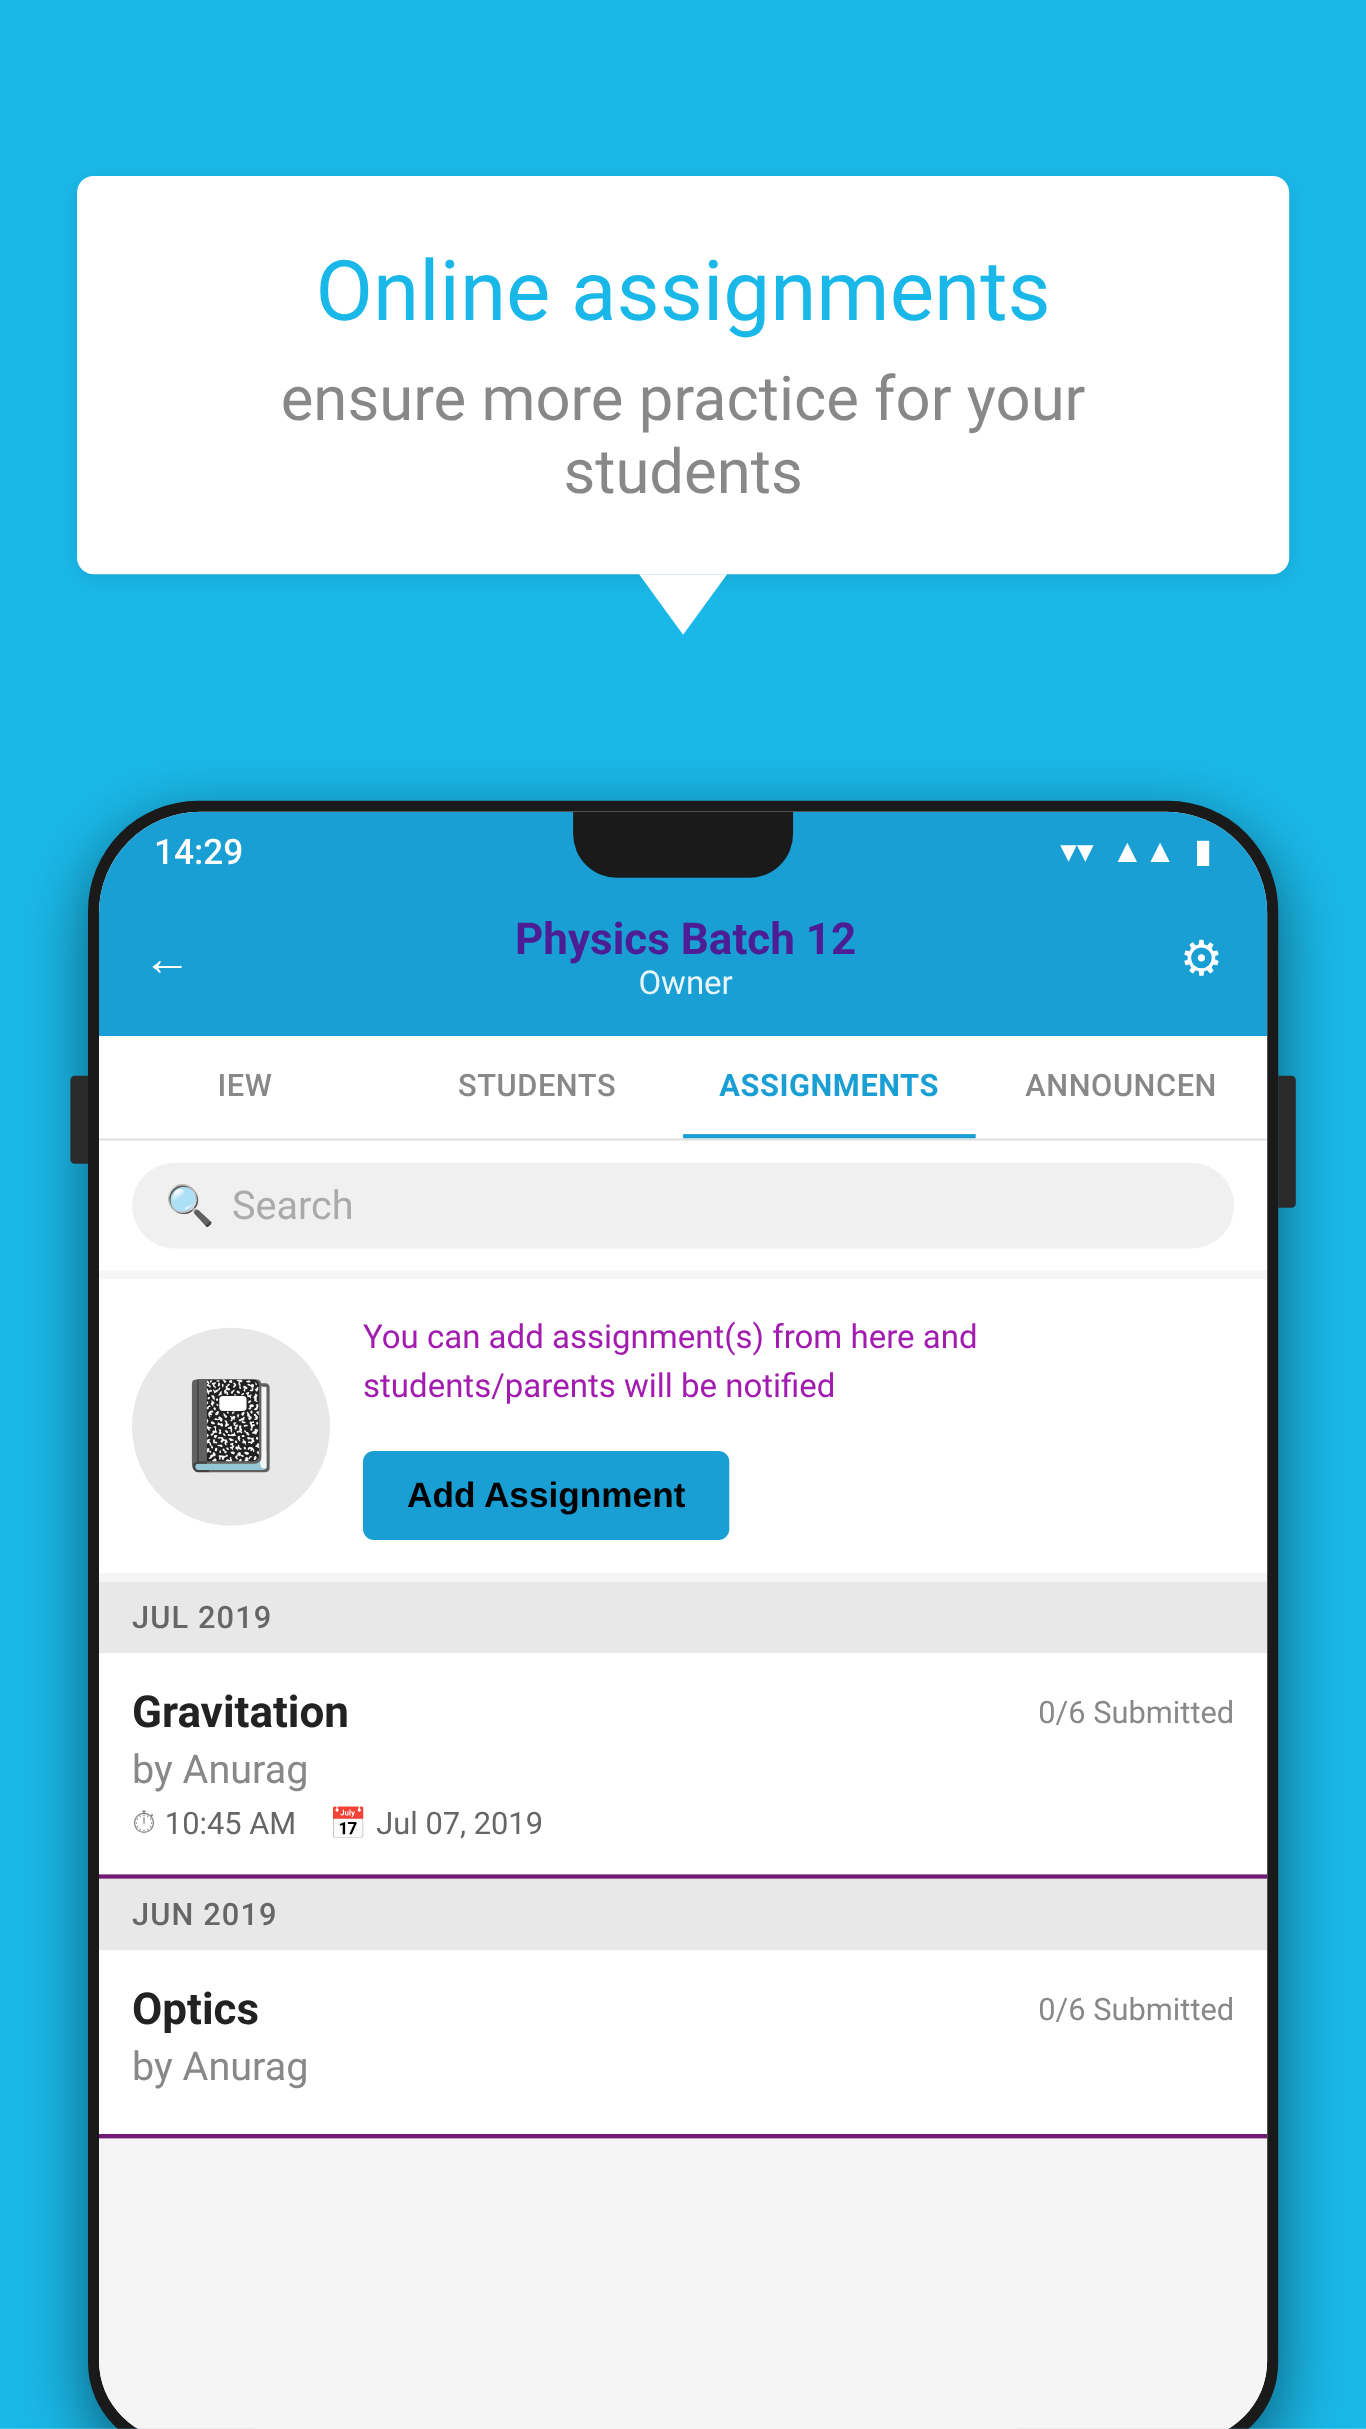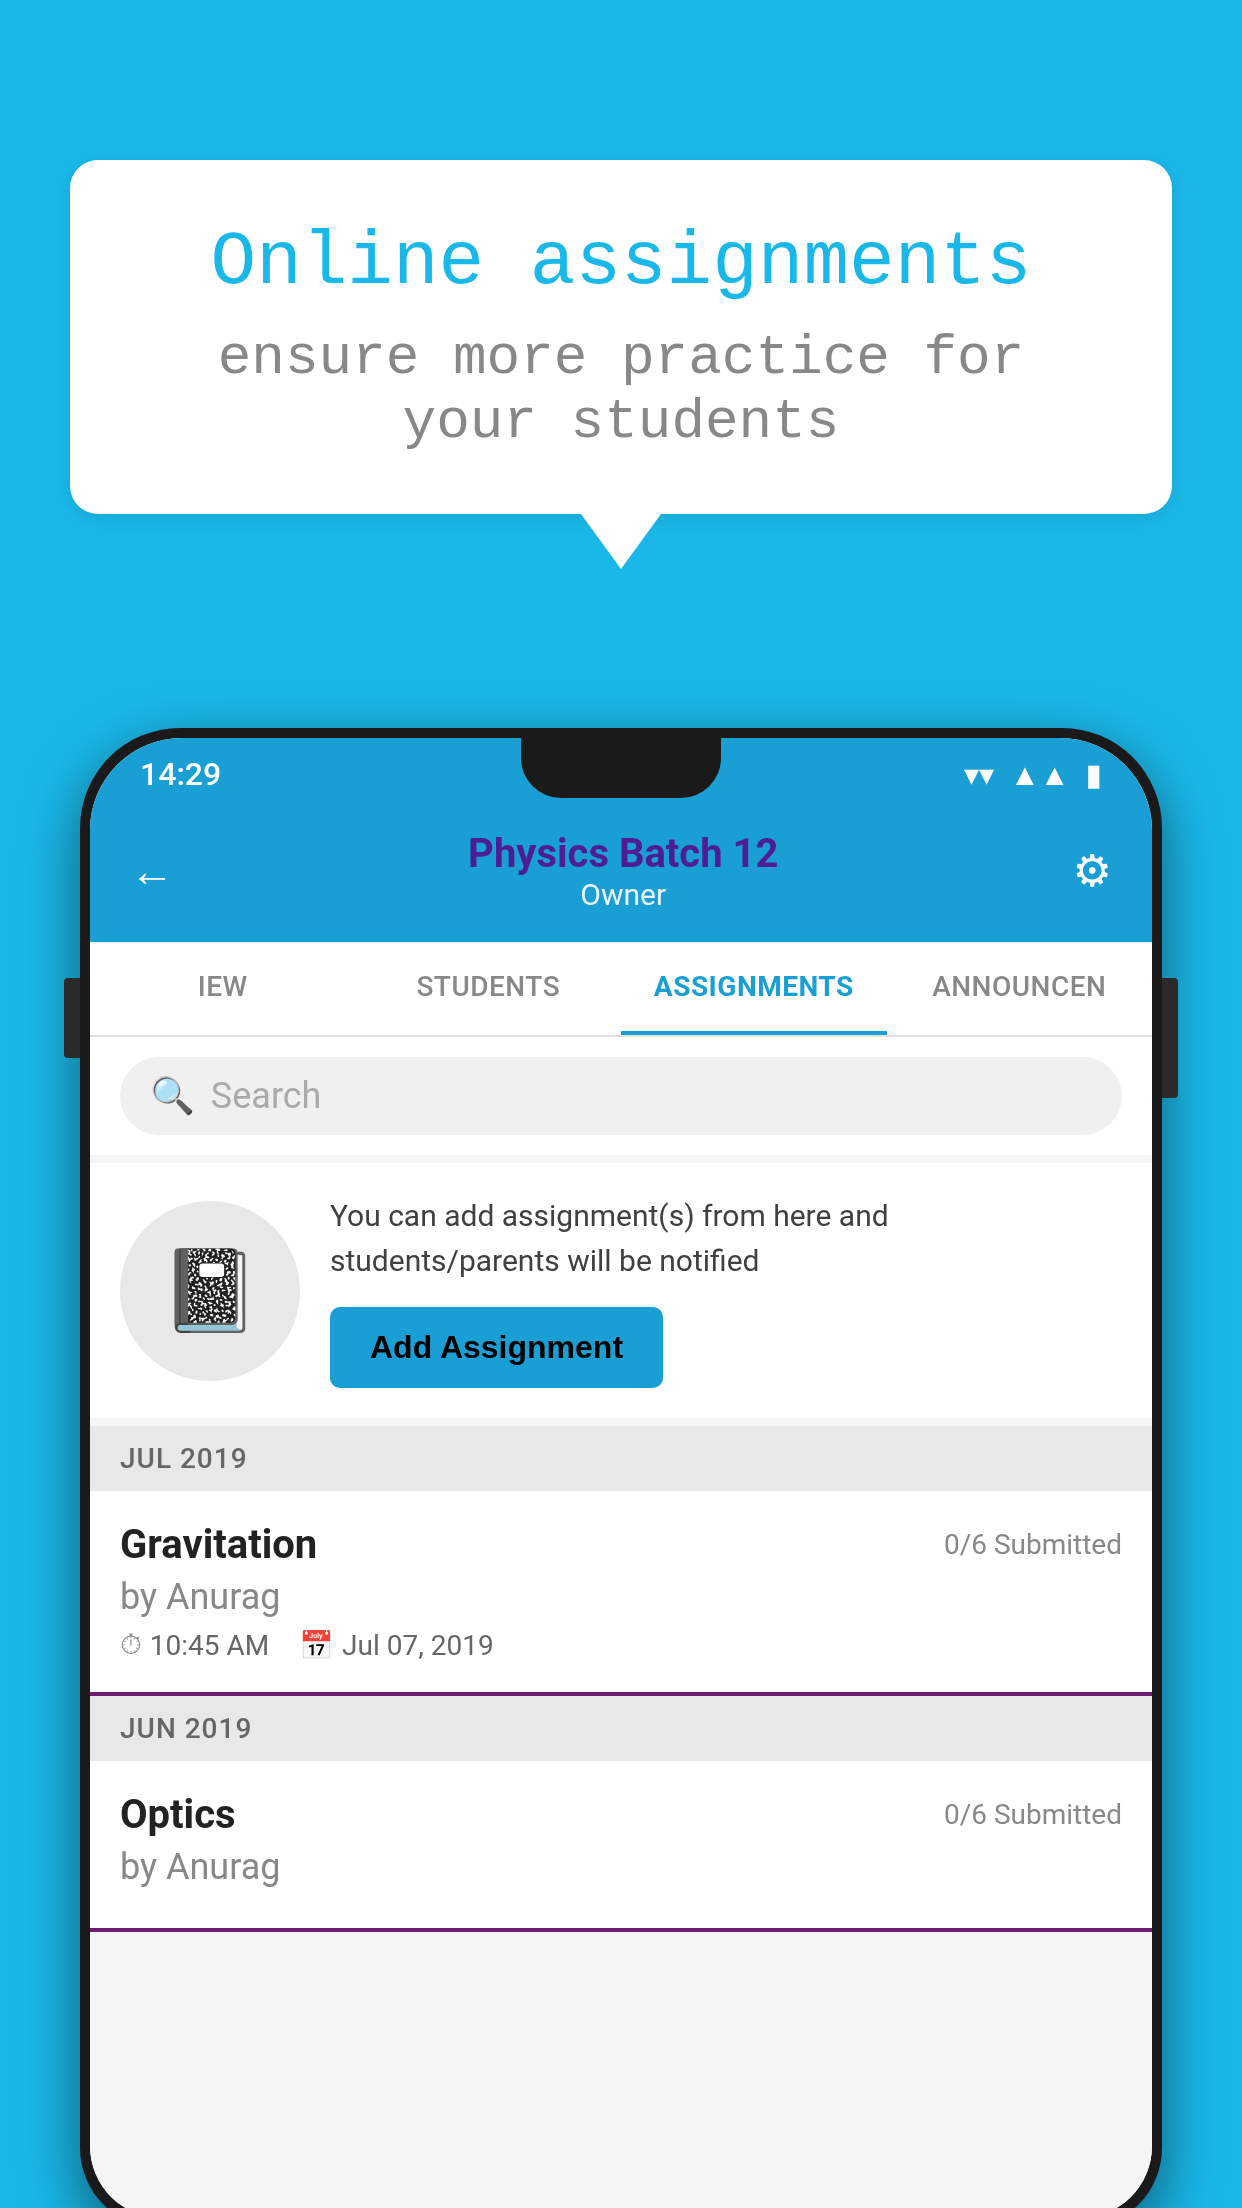--- a/index.html
+++ b/index.html
@@ -19,25 +19,24 @@
       top: 160px;
       left: 70px;
       right: 70px;
       display: flex;
       flex-direction: column;
       align-items: center;
     }
 
     .speech-bubble {
       background: white;
-      border-radius: 28px;
+      border-radius: 15px;
       padding: 60px 80px;
       width: 100%;
       box-shadow: 0 4px 20px rgba(0,0,0,0.1);
-      font-family: Liberation Mono, monospace;
     }
 
     .speech-bubble-title {
       color: #1ab8e8;
       font-size: 76px;
       font-weight: 400;
       text-align: center;
       margin-bottom: 20px;
     }
 
@@ -237,24 +236,24 @@
 
     .notebook-icon {
       font-size: 80px;
     }
 
     .promo-content {
       flex: 1;
     }
 
     .promo-text {
-      color: #404040;
+      color: #a21caf;
       font-size: 30px;
       line-height: 1.5;
-      margin-bottom: 24px;
+      margin-bottom: 36px;
     }
 
     .add-assignment-btn {
       background: #1a9fd4;
       color: #000000;
       border: none;
       border-radius: 10px;
       padding: 22px 40px;
       font-size: 32px;
       font-weight: 600;

